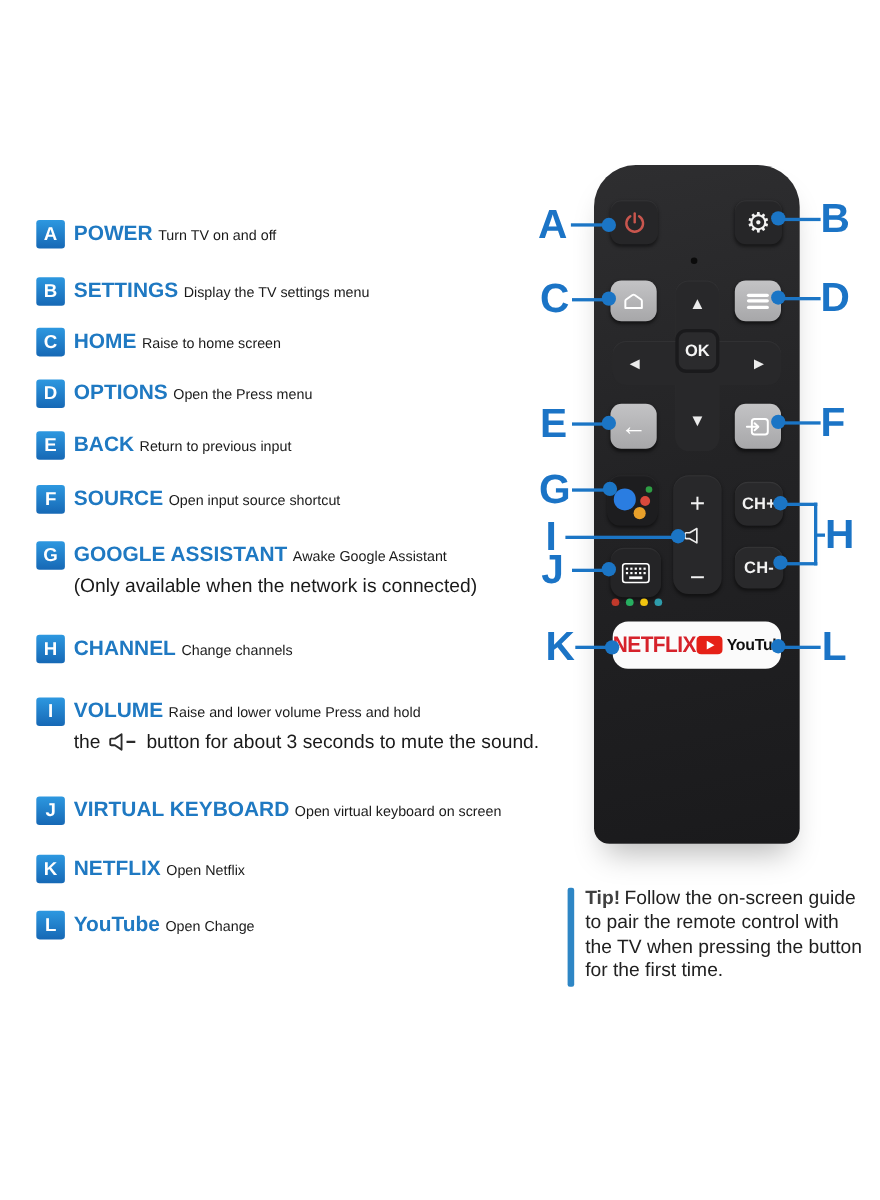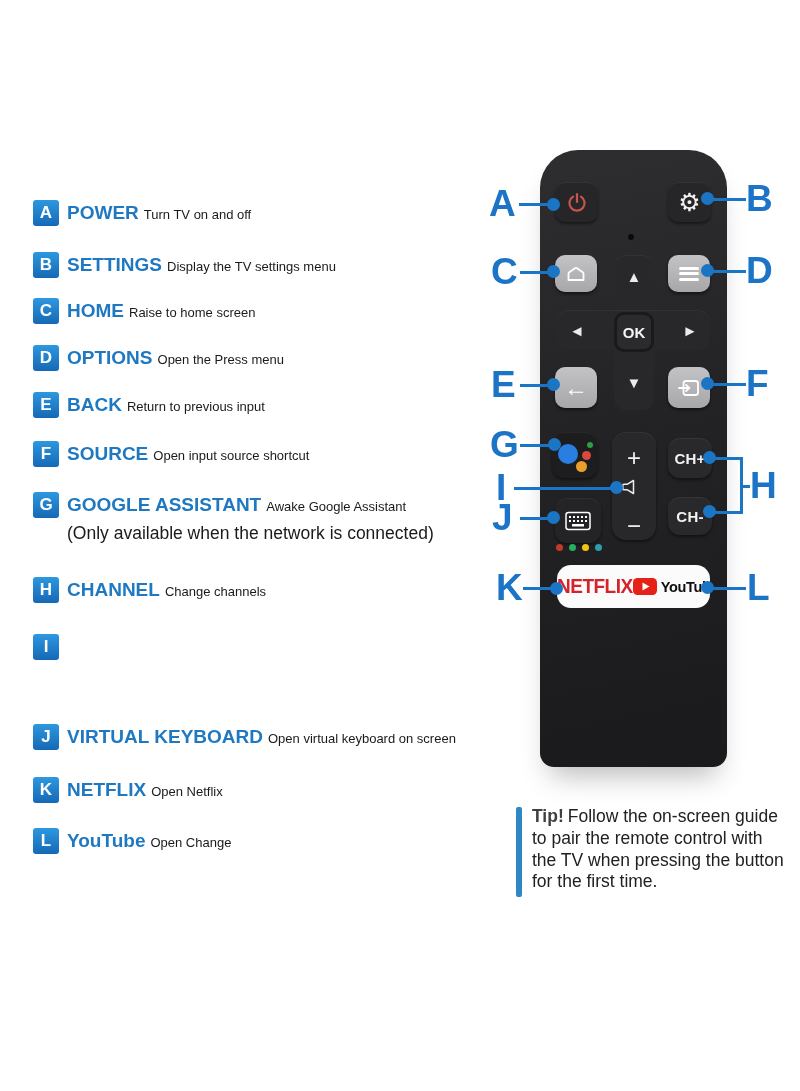--- a/index.html
+++ b/index.html
@@ -18,21 +18,21 @@
   
   .remote{position:absolute;left:540px;top:150px;width:187px;height:617px;
           background:linear-gradient(168deg,#2e2e30 0%,#232325 45%,#1a1a1c 100%);
           border-radius:38px 38px 14px 14px;
           box-shadow:0 18px 28px -10px rgba(0,0,0,.28);}
   .rbtn{position:absolute;display:flex;align-items:center;justify-content:center;}
   .dark{background:#29292b;box-shadow:inset 0 1px 1px rgba(255,255,255,.07),0 2px 3px rgba(0,0,0,.45);}
   .light{background:linear-gradient(180deg,#c3c3c5,#a7a7a9);box-shadow:0 2px 3px rgba(0,0,0,.5);}
   .bar{position:absolute;background:#28282a;border-radius:12px;box-shadow:inset 0 1px 1px rgba(255,255,255,.05);}
   .tri{position:absolute;width:40px;text-align:center;color:#ececec;font-size:15px;line-height:15px;}
-  .okbtn{position:absolute;left:74px;top:162px;width:40px;height:40px;border-radius:10px;
+  .okbtn{position:absolute;left:74px;top:149px;width:40px;height:40px;border-radius:10px;
          background:#2b2b2d;border:3px solid #1a1a1c;box-sizing:border-box;
          color:#f5f5f5;font-size:15px;font-weight:700;display:flex;align-items:center;justify-content:center;}
   .hamb{width:20px;height:14px;display:flex;flex-direction:column;justify-content:space-between;}
   .hamb i{display:block;height:3px;background:#fff;border-radius:2px;}
   .chlabel{color:#f2f2f2;font-size:15px;font-weight:700;letter-spacing:.2px;}
   .volbtn{position:absolute;left:72px;top:282px;width:44px;height:108px;border-radius:14px;
           background:#28282a;box-shadow:inset 0 1px 1px rgba(255,255,255,.06),0 2px 3px rgba(0,0,0,.45);}
   .volbtn .vplus,.volbtn .vminus{position:absolute;left:0;width:44px;text-align:center;color:#f2f2f2;
           font-size:24px;font-weight:400;line-height:24px;}
   .gadot{position:absolute;border-radius:50%;}
@@ -90,20 +90,33 @@
       <span class="kw">GOOGLE ASSISTANT</span><span class="ds">Awake Google Assistant</span>
       <div class="ds2">(Only available when the network is connected)</div>
     </div>
   </div>
   <div class="item" style="top:577px">
     <div class="sq">H</div>
     <div class="txt"><span class="kw">CHANNEL</span><span class="ds">Change channels</span></div>
   </div>
   <div class="item" style="top:634px">
     <div class="sq">I</div>
+    <div class="txt">
+      <span class="kw">VOLUME</span><span class="ds">Raise and lower volume Press and hold</span>
+      <div class="ds2">
+        <span>the</span>
+        <span class="spk-inline">
+          <svg width="28" height="17" viewBox="0 0 28 17">
+            <path d="M12.5 1.5 L6.5 5.5 H3.2 Q2.2 5.5 2.2 6.5 V10.5 Q2.2 11.5 3.2 11.5 H6.5 L12.5 15.5 Z" fill="none" stroke="#2b2b2b" stroke-width="1.7" stroke-linejoin="round"></path>
+            <line x1="17" y1="8.5" x2="25" y2="8.5" stroke="#2b2b2b" stroke-width="2"></line>
+          </svg>
+        </span>
+        <span>button for about 3 seconds to mute the sound.</span>
+      </div>
+    </div>
   </div>
   <div class="item" style="top:724px">
     <div class="sq">J</div>
     <div class="txt"><span class="kw">VIRTUAL KEYBOARD</span><span class="ds">Open virtual keyboard on screen</span></div>
   </div>
   <div class="item" style="top:777px">
     <div class="sq">K</div>
     <div class="txt"><span class="kw">NETFLIX</span><span class="ds">Open Netflix</span></div>
   </div>
   <div class="item" style="top:828px">

